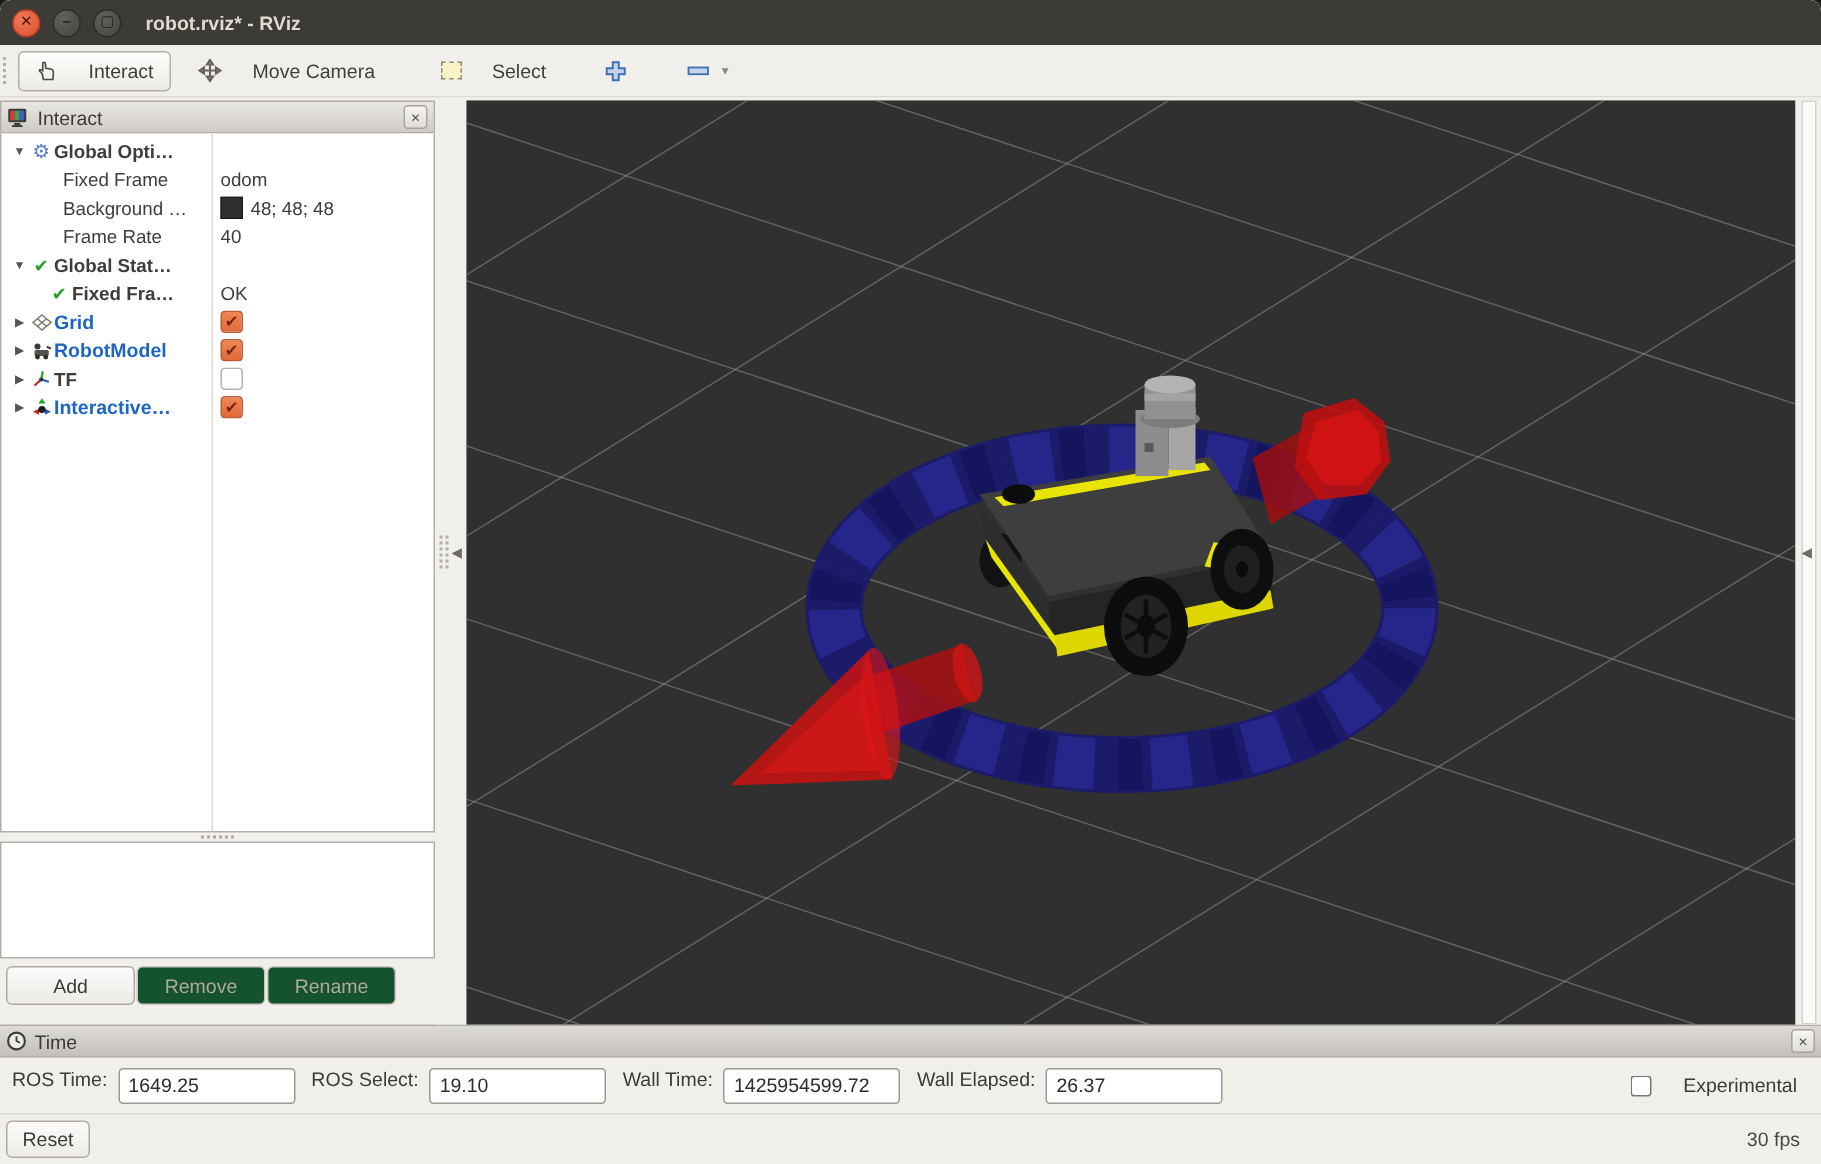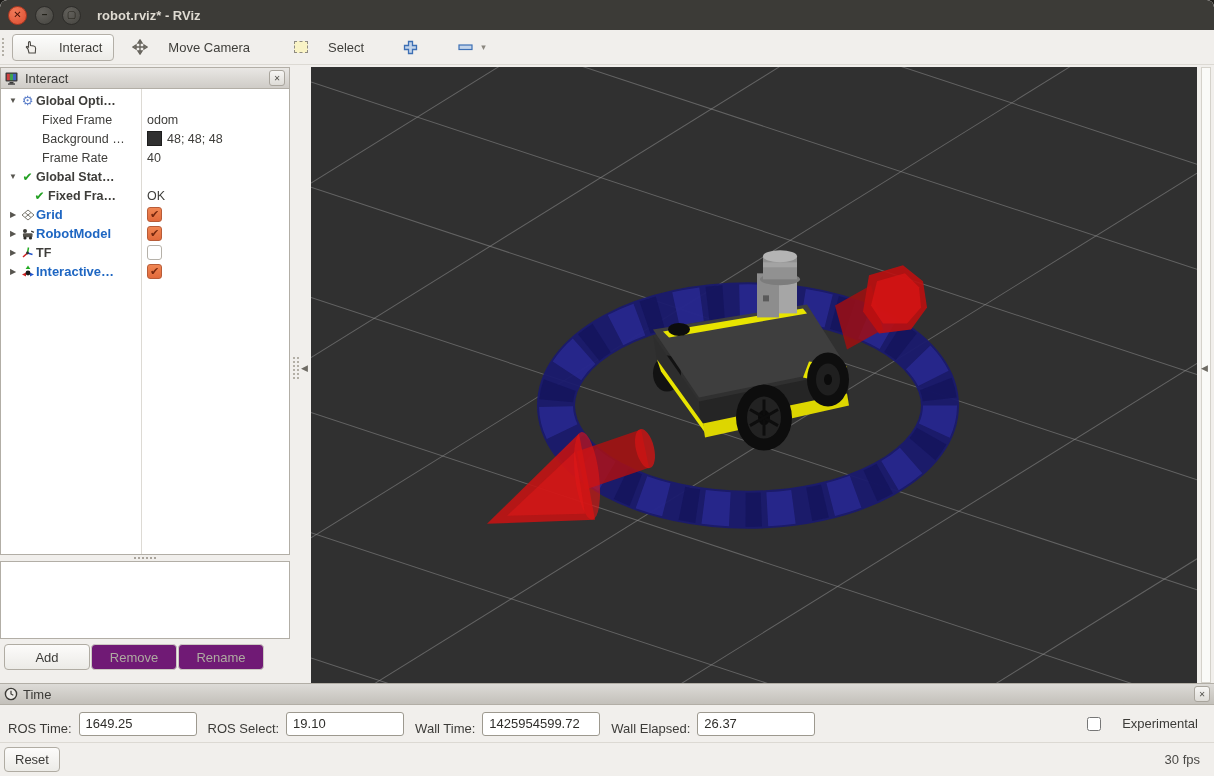--- a/index.html
+++ b/index.html
@@ -50,21 +50,21 @@
   .cb{width:15px;height:15px;border-radius:3px;box-sizing:border-box;display:flex;align-items:center;justify-content:center;cursor:pointer;}
   .cb.on{background:linear-gradient(#f08653,#e26a3c);border:1px solid #b85c38;color:#75270e;font-size:11px;font-weight:bold;}
   .cb.off{background:#fff;border:1px solid #b5b1a9;color:transparent;}
 
   .vsplit{height:6px;display:flex;align-items:center;justify-content:center;background:#f1efec;}
   .vsplit i{display:block;width:22px;border-top:2px dotted #a9a49c;}
   .desc-box{height:78px;background:#fff;border:1px solid #b2aea6;box-sizing:border-box;}
   .btn-row{height:36px;display:flex;align-items:center;gap:1px;padding-left:4px;box-sizing:border-box;}
   .pbtn{height:26px;border-radius:4px;font-size:13px;display:flex;align-items:center;justify-content:center;cursor:pointer;box-sizing:border-box;}
   .pbtn.en{width:86px;border:1px solid #b0aca3;background:linear-gradient(#fcfbfa,#ecebe7);color:#3c3b38;}
-  .pbtn.dis{width:86px;border:1px solid #ccc9c2;background:#701a75;color:#aeaaa1;cursor:default;}
+  .pbtn.dis{width:86px;border:1px solid #ccc9c2;background:#14532d;color:#aeaaa1;cursor:default;}
 
   
   .hsplit{width:21px;background:#f1efec;position:relative;}
   .hsplit .grip{position:absolute;left:3px;top:290px;height:22px;border-left:2px dotted #b3afa6;}
   .hsplit .grip2{position:absolute;left:7px;top:290px;height:22px;border-left:2px dotted #b3afa6;}
   .collapse{position:absolute;top:296px;font-size:9px;color:#6e6b64;cursor:pointer;}
   .hsplit .collapse{left:11px;}
   .right-strip{width:17px;background:#f1efec;position:relative;}
   .right-strip .band{position:absolute;left:4px;top:0;bottom:0;width:10px;background:#fafaf8;border:1px solid #d5d2cb;box-sizing:border-box;}
   .right-strip .collapse{left:4px;z-index:2;}
@@ -72,21 +72,21 @@
   
   .viewport{flex:1;position:relative;background:#303030;overflow:hidden;}
   .viewport svg{display:block;width:100%;height:100%;}
 
   
   .time-panel{height:93px;display:flex;flex-direction:column;background:#f1efec;}
   .tp-header{height:22px;background:linear-gradient(#dddbd7,#c3c0ba);border-top:1px solid #b2aea6;border-bottom:1px solid #b2aea6;
              display:flex;align-items:center;font-size:13px;color:#3b3a37;padding:0 4px;box-sizing:border-box;}
   .tp-header .ph-label{margin-left:5px;flex:1;}
   .tp-fields{height:38px;display:flex;align-items:center;padding-left:8px;box-sizing:border-box;border-bottom:1px solid #dcd9d3;}
-  .tfield{display:flex;align-items:flex-end;margin-right:11px;}
+  .tfield{display:flex;align-items:flex-start;margin-right:11px;}
   .tfield label{font-size:13px;color:#3c3b38;margin-right:7px;white-space:nowrap;}
   .tfield input{width:118px;height:24px;border:1px solid #9d998f;border-radius:3px;padding:0 6px;font-size:13px;color:#2e2d2a;
                 font-family:"Liberation Sans","DejaVu Sans",sans-serif;box-sizing:border-box;background:#fff;}
   .exp{margin-left:auto;display:flex;align-items:center;gap:18px;margin-right:16px;}
   .exp input{width:14px;height:14px;}
   .exp span{font-size:13px;color:#3c3b38;}
   .tp-bottom{flex:1;display:flex;align-items:center;padding:0 14px 0 4px;box-sizing:border-box;}
   .reset-btn{height:23px;padding:0 10px;border:1px solid #b0aca3;border-radius:4px;background:linear-gradient(#fcfbfa,#ecebe7);
              font-size:13px;color:#3c3b38;display:flex;align-items:center;cursor:pointer;}
   .fps{margin-left:auto;font-size:13px;color:#4a4946;}

